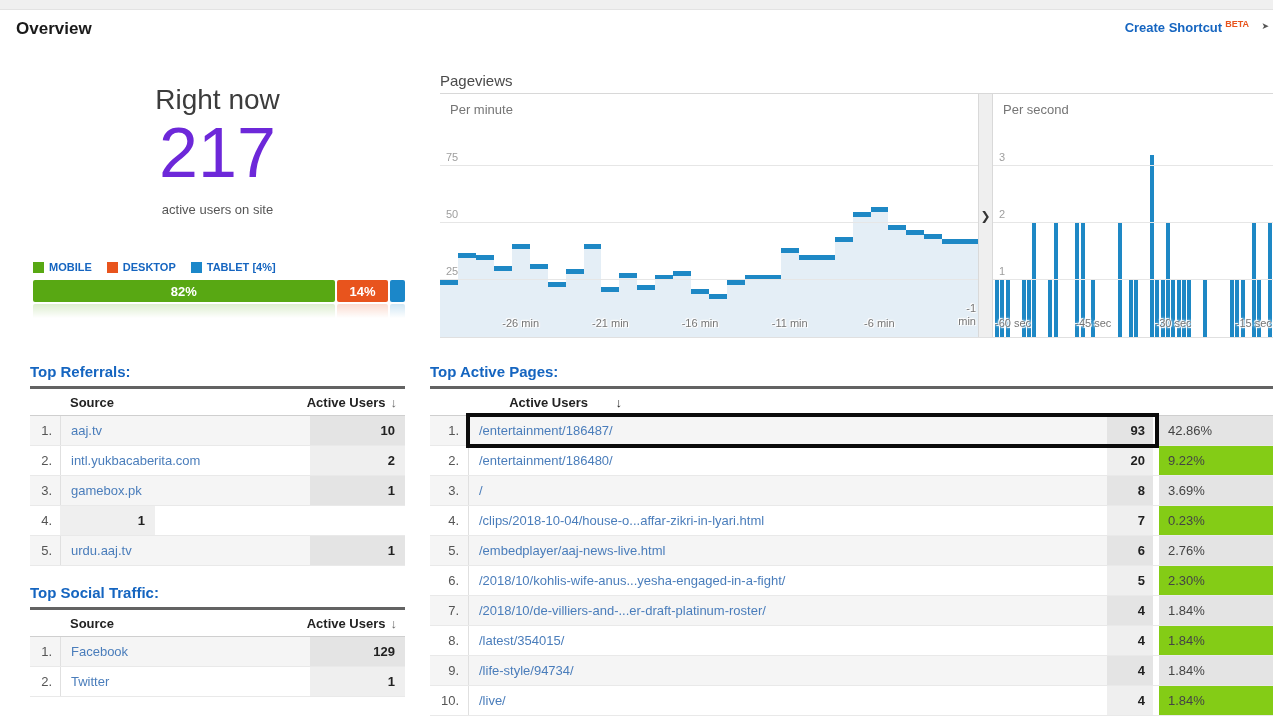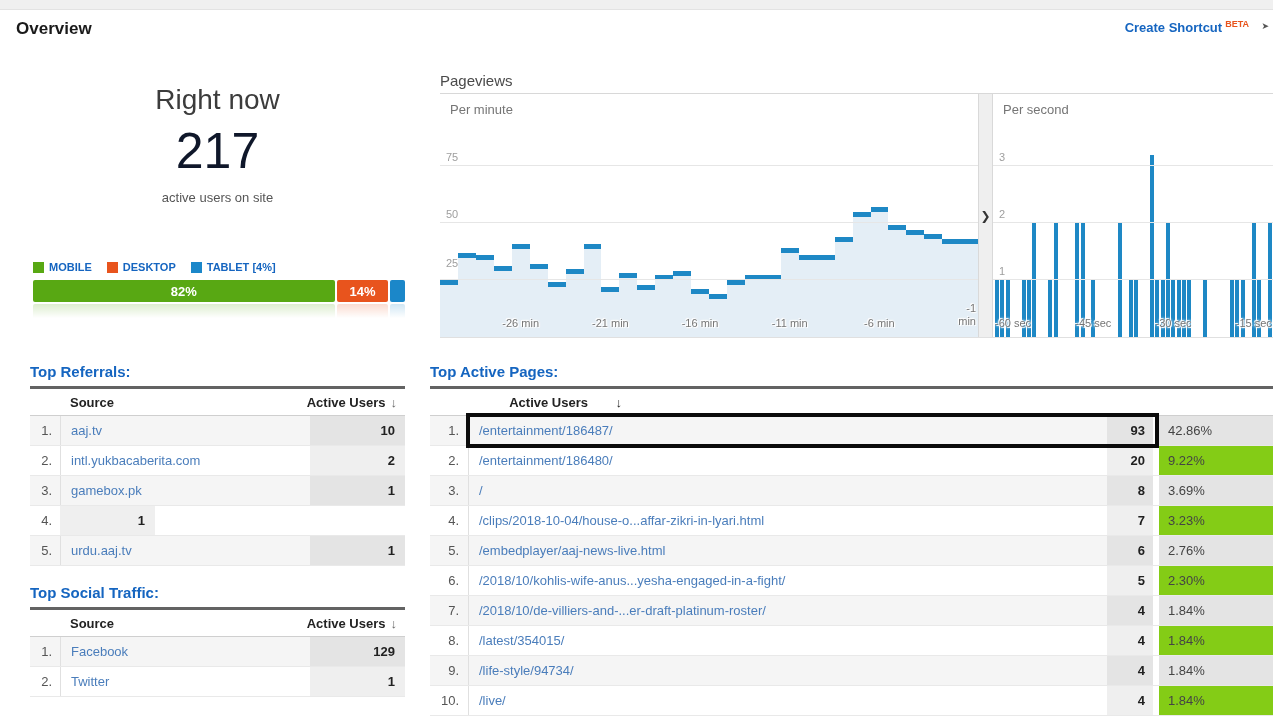--- a/index.html
+++ b/index.html
@@ -11,21 +11,21 @@
   }
   .topstrip { position:absolute; top:0; left:0; right:0; height:10px; background:#f0f0f0; border-bottom:1px solid #e3e3e3; }
   .page-title { position:absolute; top:19px; left:16px; font-size:17px; font-weight:bold; color:#1a1a1a; }
   .create-shortcut { position:absolute; top:19px; right:24px; font-size:13px; font-weight:bold; color:#1565c0; cursor:pointer; }
   .beta { font-size:9px; color:#e8541d; font-weight:bold; vertical-align:super; margin-left:3px; }
   .cs-arrow { position:absolute; top:21px; right:4px; font-size:9px; color:#555; }
 
   
   .right-now { position:absolute; left:30px; top:84px; width:375px; text-align:center; }
   .rn-title { font-size:28px; color:#3c3c3c; }
-  .rn-count { font-size:50px; color:#0f172a; line-height:1.0; margin-top:10px; }
+  .rn-count { font-size:70px; color:#6d28d9; line-height:1.0; margin-top:2px; }
   .rn-sub { font-size:13px; color:#555; margin-top:14px; }
   .legend { position:absolute; left:33px; top:261px; display:flex; gap:15px; font-size:11px; font-weight:bold; color:#1565c0; align-items:center; }
   .legend-item { display:flex; align-items:center; gap:5px; }
   .legend-swatch { width:11px; height:11px; display:inline-block; }
   .device-bar { position:absolute; left:33px; top:280px; width:372px; height:22px; display:flex; }
   .seg { height:100%; display:flex; align-items:center; justify-content:center; color:#fff; font-weight:bold; font-size:13px; border-radius:2px; }
   .seg + .seg { margin-left:2px; }
   .device-reflection { position:absolute; left:33px; top:304px; width:372px; height:15px; display:flex; }
   .device-reflection .seg { opacity:.45; }
   .refl-fade { position:absolute; left:33px; top:304px; width:372px; height:16px; background:linear-gradient(rgba(255,255,255,.55), #fff 88%); }
@@ -239,21 +239,21 @@
         <div class="pm-bar" style="height: 98px;">
           <div class="pm-cap" style="background: rgb(30, 136, 197);"></div>
           <div class="pm-fill" style="background: rgb(228, 238, 246);"></div>
         </div>
         <div class="pm-bar" style="height: 98px;">
           <div class="pm-cap" style="background: rgb(30, 136, 197);"></div>
           <div class="pm-fill" style="background: rgb(228, 238, 246);"></div>
         </div>
       </div>
   <div class="gridline" style="bottom: 57px;"></div>
-      <span class="ytick" style="bottom: 68px;">25</span>
+      <span class="ytick" style="bottom: 60px;">25</span>
       <div class="gridline" style="bottom: 114px;"></div>
       <span class="ytick" style="bottom: 117px;">50</span>
       <div class="gridline" style="bottom: 171px;"></div>
       <span class="ytick" style="bottom: 174px;">75</span>
       <div class="xlabel" style="left: 56.7px; width: 48px; text-align: center;">-26 min</div>
       <div class="xlabel" style="left: 146.367px; width: 48px; text-align: center;">-21 min</div>
       <div class="xlabel" style="left: 236.033px; width: 48px; text-align: center;">-16 min</div>
       <div class="xlabel" style="left: 325.7px; width: 48px; text-align: center;">-11 min</div>
       <div class="xlabel" style="left: 415.367px; width: 48px; text-align: center;">-6 min</div>
       <div class="xlabel" style="right: 2px; width: 28px; white-space: normal; text-align: right; line-height: 1.25;">-1 min</div>
@@ -429,21 +429,21 @@
         </div>
         <div class="bt-users">8</div>
         <div class="bt-pct">3.69%</div>
       </div>
       <div class="t-row">
         <span class="bt-rank">4.</span>
         <div class="bt-page">
           <a class="link" href="#">/clips/2018-10-04/house-o...affar-zikri-in-lyari.html</a>
         </div>
         <div class="bt-users">7</div>
-        <div class="bt-pct">3.23%</div>
+        <div class="bt-pct">0.23%</div>
       </div>
       <div class="t-row odd">
         <span class="bt-rank">5.</span>
         <div class="bt-page">
           <a class="link" href="#">/embedplayer/aaj-news-live.html</a>
         </div>
         <div class="bt-users">6</div>
         <div class="bt-pct">2.76%</div>
       </div>
       <div class="t-row">

